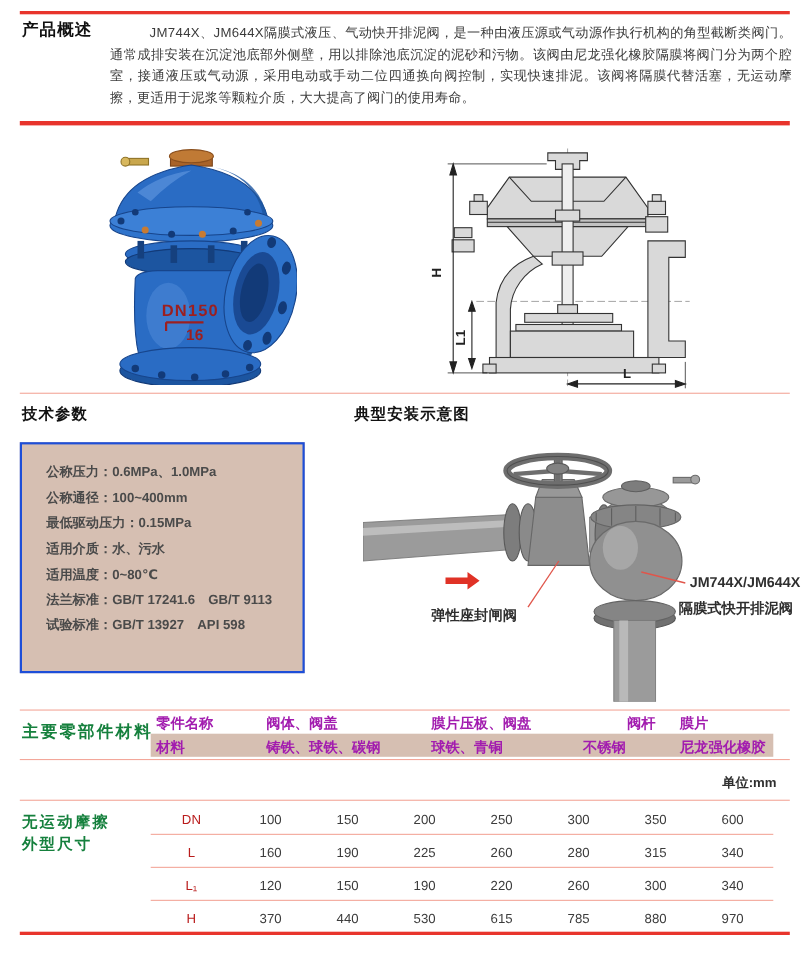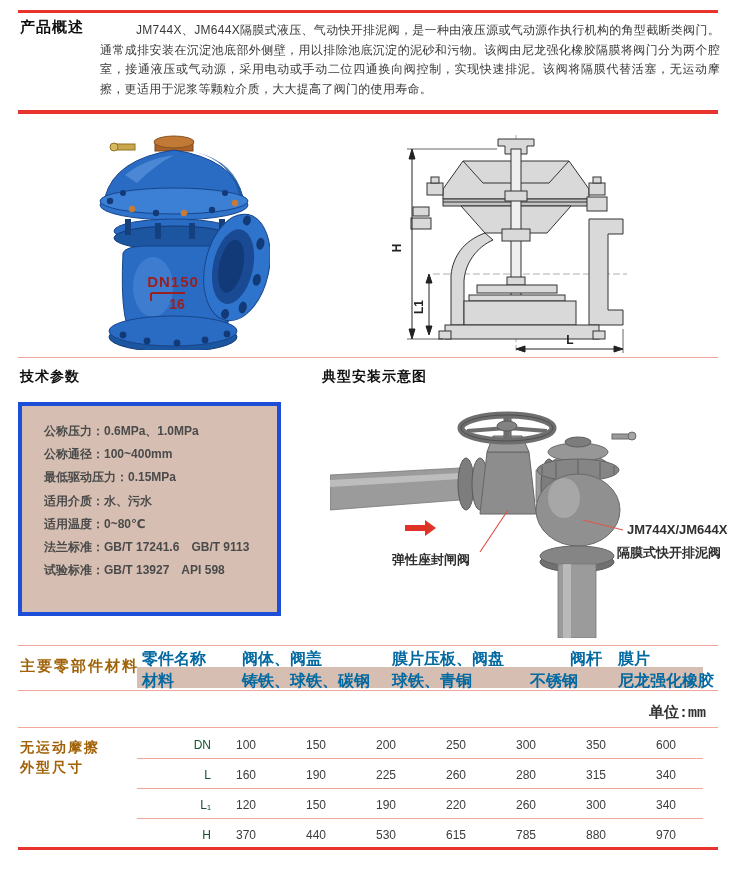--- a/index.html
+++ b/index.html
@@ -16,35 +16,35 @@
   .sec-title { position:absolute; font-size:15px; font-weight:bold; color:#111; letter-spacing:1px; }
 
   .overview-body {
     position:absolute; left:100px; top:21px; width:620px;
     font-size:12px; line-height:19.5px; color:#3a3a3a; font-weight:500;
     text-align:justify; text-indent:3em; letter-spacing:0.3px;
   }
 
   .param-box {
     position:absolute; left:18px; top:402px; width:233px; height:192px;
-    background:#d6bfb2; border:4px solid #1d4ed8; padding:14px 0 0 22px;
+    background:#d6bfb2; border:2px solid #1d4ed8; padding:14px 0 0 22px;
   }
   .param-row { font-size:12px; line-height:23.2px; font-weight:bold; color:#4a4a4a; white-space:nowrap; }
 
   .mat-row { position:absolute; left:0; width:736px; height:21px; }
   .mat-band { position:absolute; left:137px; top:667px; width:566px; height:21px; background:#d6bfb2; }
-  .mat-cell { position:absolute; top:3px; font-size:16px; font-weight:bold; color:#0369a1; white-space:nowrap; }
+  .mat-cell { position:absolute; top:3px; font-size:13px; font-weight:bold; color:#a21caf; white-space:nowrap; }
 
   .dim-row { position:absolute; left:137px; width:566px; height:24px; display:flex; align-items:center; }
-  .dim-label { width:74px; text-align:right; font-size:12px; color:#14532d; font-weight:500; }
+  .dim-label { width:74px; text-align:center; font-size:12px; color:#b91c1c; font-weight:500; }
   .dim-val   { width:70px; text-align:center; font-size:12px; color:#3c3c3c; }
 
-  .unit-note { position:absolute; right:30px; top:703px; font-size:15px; font-weight:bold; color:#2f2f2f;font-family:Liberation Mono, monospace; }
-
-  .two-line-title { position:absolute; left:20px; font-size:14px; font-weight:bold; color:#a16207; letter-spacing:2px; line-height:20px; }
+  .unit-note { position:absolute; right:30px; top:703px; font-size:12px; font-weight:bold; color:#2f2f2f; }
+
+  .two-line-title { position:absolute; left:20px; font-size:14px; font-weight:bold; color:#15803d; letter-spacing:2px; line-height:20px; }
 
   svg text { font-family:"Liberation Sans","DejaVu Sans",sans-serif; }
   .svg-label { font-size:13px; font-weight:bold; fill:#2f2f2f; }
   .dim-text  { font-size:12px; font-weight:bold; fill:#222; }
 </style>
 </head>
 <body>
 
 <div class="page">
 

